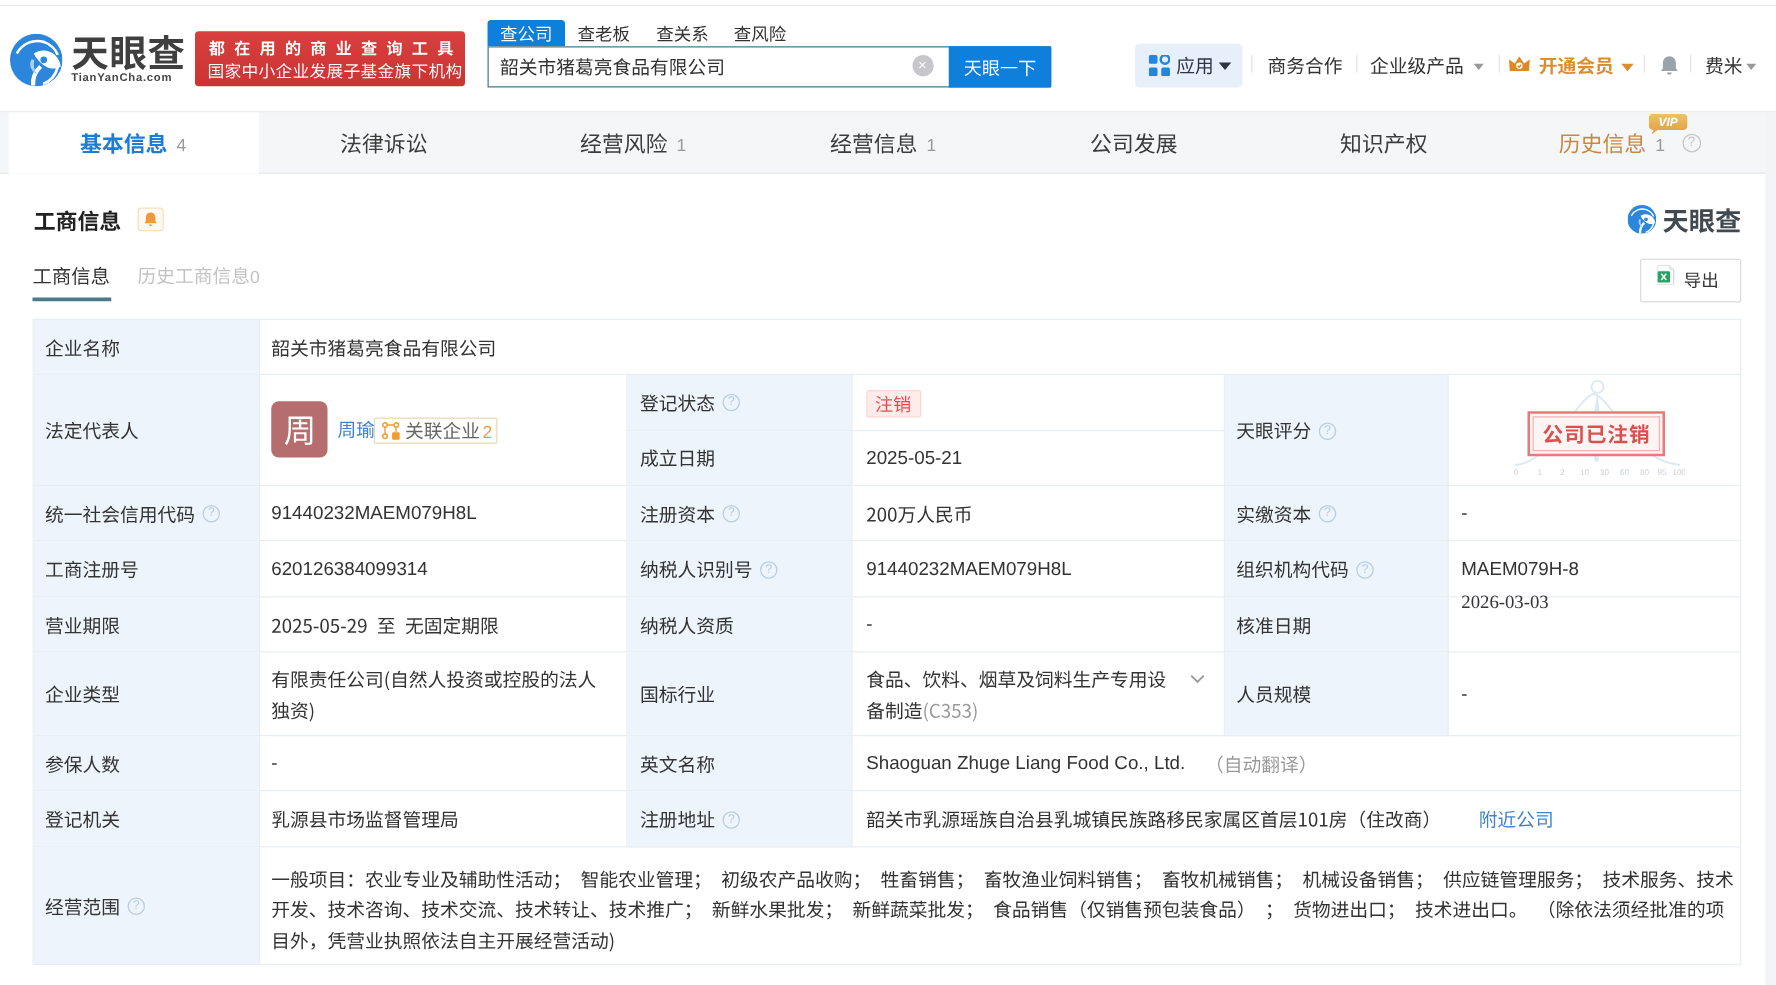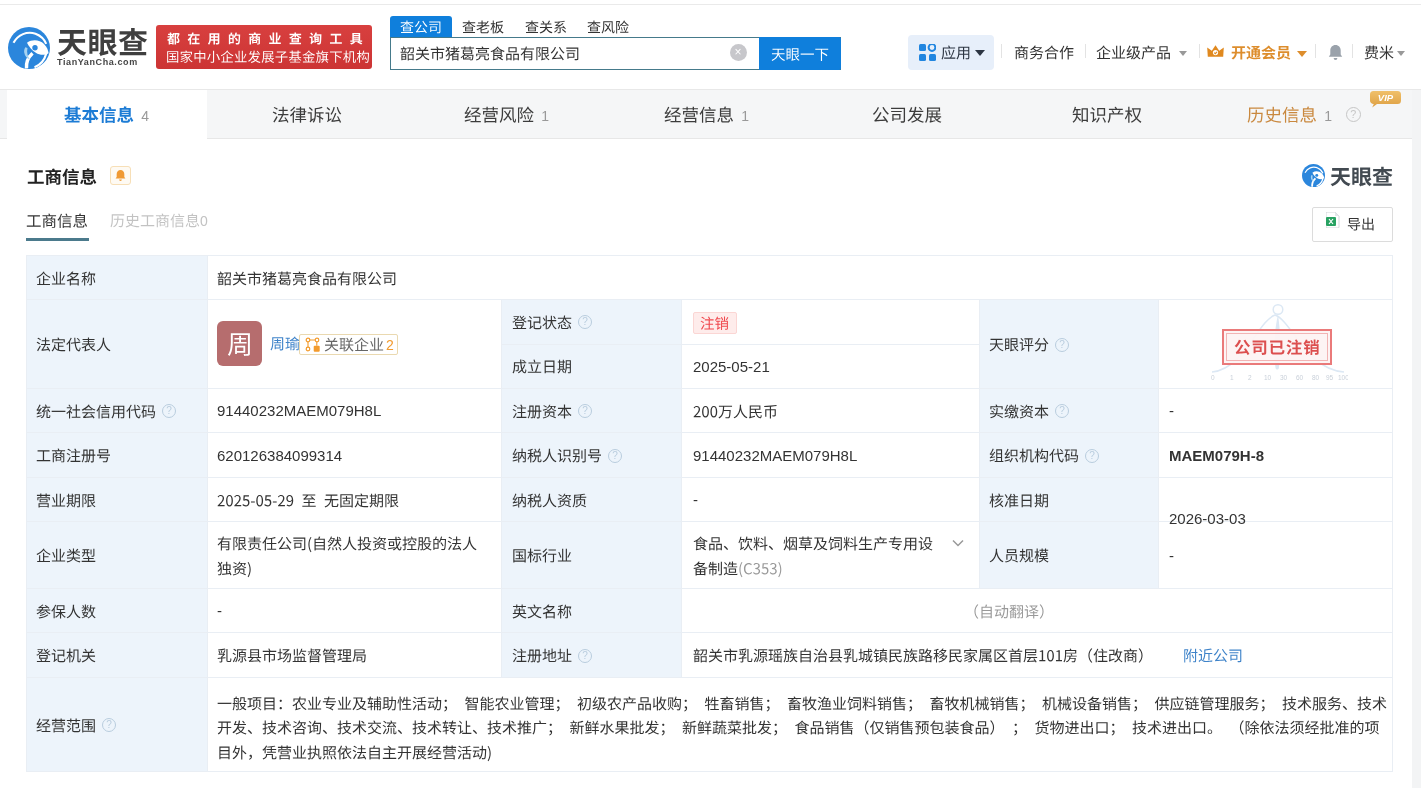--- a/index.html
+++ b/index.html
@@ -608,21 +608,21 @@
             <use href="#g77" x="0"></use>
             <use href="#g78" x="1000"></use>
             <use href="#g72" x="2000"></use>
             <use href="#g73" x="3000"></use>
           </g>
         </g>
       </svg>
     </div>
     <div style="position:absolute;left:1324.25px;top:106.5px;font-family:Liberation Sans,sans-serif;font-size:14px;font-weight:normal;color:#999;letter-spacing:0px;line-height:18px;white-space:nowrap;">1</div>
     <div style="position:absolute;left:1345.75px;top:107px;width:15px;height:15px;border:1px solid #c6c6c6;border-radius:50%;color:#c6c6c6;font-family:Liberation Sans,sans-serif;font-size:10.8px;line-height:13px;text-align:center;box-sizing:border-box;">?</div>
-    <div style="position:absolute;left:1370px;top:91px;width:34px;height:18px;line-height:0;">
+    <div style="position:absolute;left:1319px;top:91px;width:34px;height:18px;line-height:0;">
       <svg width="31" height="18" viewBox="0 0 31 18">
 <defs>
           <linearGradient id="vipg" x1="0" y1="0" x2="0" y2="1">
             <stop offset="0" stop-color="#f0c06a"></stop>
             <stop offset="1" stop-color="#dd9f42"></stop>
           </linearGradient>
         </defs>
 <path d="M3.5 0 H27.5 A3.5 3.5 0 0 1 31 3.5 V9.5 A3.5 3.5 0 0 1 27.5 13 H7 L2.2 16.5 L3.8 13 A3.5 3.5 0 0 1 0 9.5 V3.5 A3.5 3.5 0 0 1 3.5 0 Z" fill="url(#vipg)"></path>
 <text x="15.5" y="10" text-anchor="middle" font-family="Liberation Sans,sans-serif" font-size="9.5" font-weight="bold" font-style="italic" fill="#fff">VIP</text>
 </svg>
@@ -1174,21 +1174,21 @@
             <use href="#g87" x="2665"></use>
             <use href="#g145" x="3665"></use>
             <use href="#g146" x="4665"></use>
           </g>
         </g>
       </svg>
     </div>
     <div style="position:absolute;left:1169px;top:401px;font-family:Liberation Sans,sans-serif;font-size:15px;font-weight:normal;color:#333;letter-spacing:0px;line-height:20px;white-space:nowrap;">-</div>
     <div style="position:absolute;left:217px;top:445.5px;font-family:Liberation Sans,sans-serif;font-size:15px;font-weight:normal;color:#333;letter-spacing:0px;line-height:20px;white-space:nowrap;">620126384099314</div>
     <div style="position:absolute;left:693px;top:445.5px;font-family:Liberation Sans,sans-serif;font-size:15px;font-weight:normal;color:#333;letter-spacing:0px;line-height:20px;white-space:nowrap;">91440232MAEM079H8L</div>
-    <div style="position:absolute;left:1169px;top:445.5px;font-family:Liberation Sans,sans-serif;font-size:15px;font-weight:bold;color:#333;letter-spacing:0px;line-height:20px;white-space:nowrap;">MAEM079H-8</div>
+    <div style="position:absolute;left:1169px;top:445.5px;font-family:Liberation Sans,sans-serif;font-size:15px;font-weight:normal;color:#333;letter-spacing:0px;line-height:20px;white-space:nowrap;">MAEM079H-8</div>
     <div style="position:absolute;left:217px;top:492.9px;line-height:0;">
       <svg class="" style="" width="182" height="19" viewBox="0 0 182 19">
         <g transform="translate(0,13.2) scale(0.015000,-0.015000)">
           <g fill="#333">
             <use href="#g142" x="0"></use>
             <use href="#g143" x="555"></use>
             <use href="#g142" x="1110"></use>
             <use href="#g147" x="1665"></use>
             <use href="#g148" x="2220"></use>
             <use href="#g143" x="2567"></use>
@@ -1200,21 +1200,21 @@
             <use href="#g151" x="7134"></use>
             <use href="#g152" x="8134"></use>
             <use href="#g84" x="9134"></use>
             <use href="#g95" x="10134"></use>
             <use href="#g44" x="11134"></use>
           </g>
         </g>
       </svg>
     </div>
     <div style="position:absolute;left:693px;top:490px;font-family:Liberation Sans,sans-serif;font-size:15px;font-weight:normal;color:#333;letter-spacing:0px;line-height:20px;white-space:nowrap;">-</div>
-    <div style="position:absolute;left:1169px;top:509px;font-family:Liberation Sans, sans-serif;font-size:15px;font-weight:normal;color:#333;letter-spacing:0px;line-height:20px;white-space:nowrap;">2026-03-03</div>
+    <div style="position:absolute;left:1169px;top:472px;font-family:Liberation Serif, serif;font-size:15px;font-weight:normal;color:#333;letter-spacing:0px;line-height:20px;white-space:nowrap;">2026-03-03</div>
     <div style="position:absolute;left:217px;top:536.4px;line-height:0;">
       <svg class="" style="" width="260" height="19" viewBox="0 0 260 19">
         <g transform="translate(0,13.2) scale(0.015000,-0.015000)">
           <g fill="#333">
             <use href="#g43" x="0"></use>
             <use href="#g44" x="1000"></use>
             <use href="#g153" x="2000"></use>
             <use href="#g154" x="3000"></use>
             <use href="#g28" x="4000"></use>
             <use href="#g29" x="5000"></use>
@@ -1288,20 +1288,21 @@
             <use href="#g179" x="3976"></use>
             <use href="#g147" x="4531"></use>
             <use href="#g179" x="5086"></use>
             <use href="#g164" x="5641"></use>
           </g>
         </g>
       </svg>
     </div>
     <div style="position:absolute;left:1169px;top:545.5px;font-family:Liberation Sans,sans-serif;font-size:15px;font-weight:normal;color:#333;letter-spacing:0px;line-height:20px;white-space:nowrap;">-</div>
     <div style="position:absolute;left:217px;top:601px;font-family:Liberation Sans,sans-serif;font-size:15px;font-weight:normal;color:#333;letter-spacing:0px;line-height:20px;white-space:nowrap;">-</div>
+    <div style="position:absolute;left:693px;top:601px;font-family:Liberation Sans,sans-serif;font-size:15px;font-weight:normal;color:#333;letter-spacing:0px;line-height:20px;white-space:nowrap;">Shaoguan Zhuge Liang Food Co., Ltd.</div>
     <div style="position:absolute;left:964px;top:603.9px;line-height:0;">
       <svg class="" style="" width="90" height="19" viewBox="0 0 90 19">
         <g transform="translate(0,13.2) scale(0.015000,-0.015000)">
           <g fill="#999">
             <use href="#g180" x="0"></use>
             <use href="#g156" x="1000"></use>
             <use href="#g181" x="2000"></use>
             <use href="#g182" x="3000"></use>
             <use href="#g183" x="4000"></use>
             <use href="#g184" x="5000"></use>

